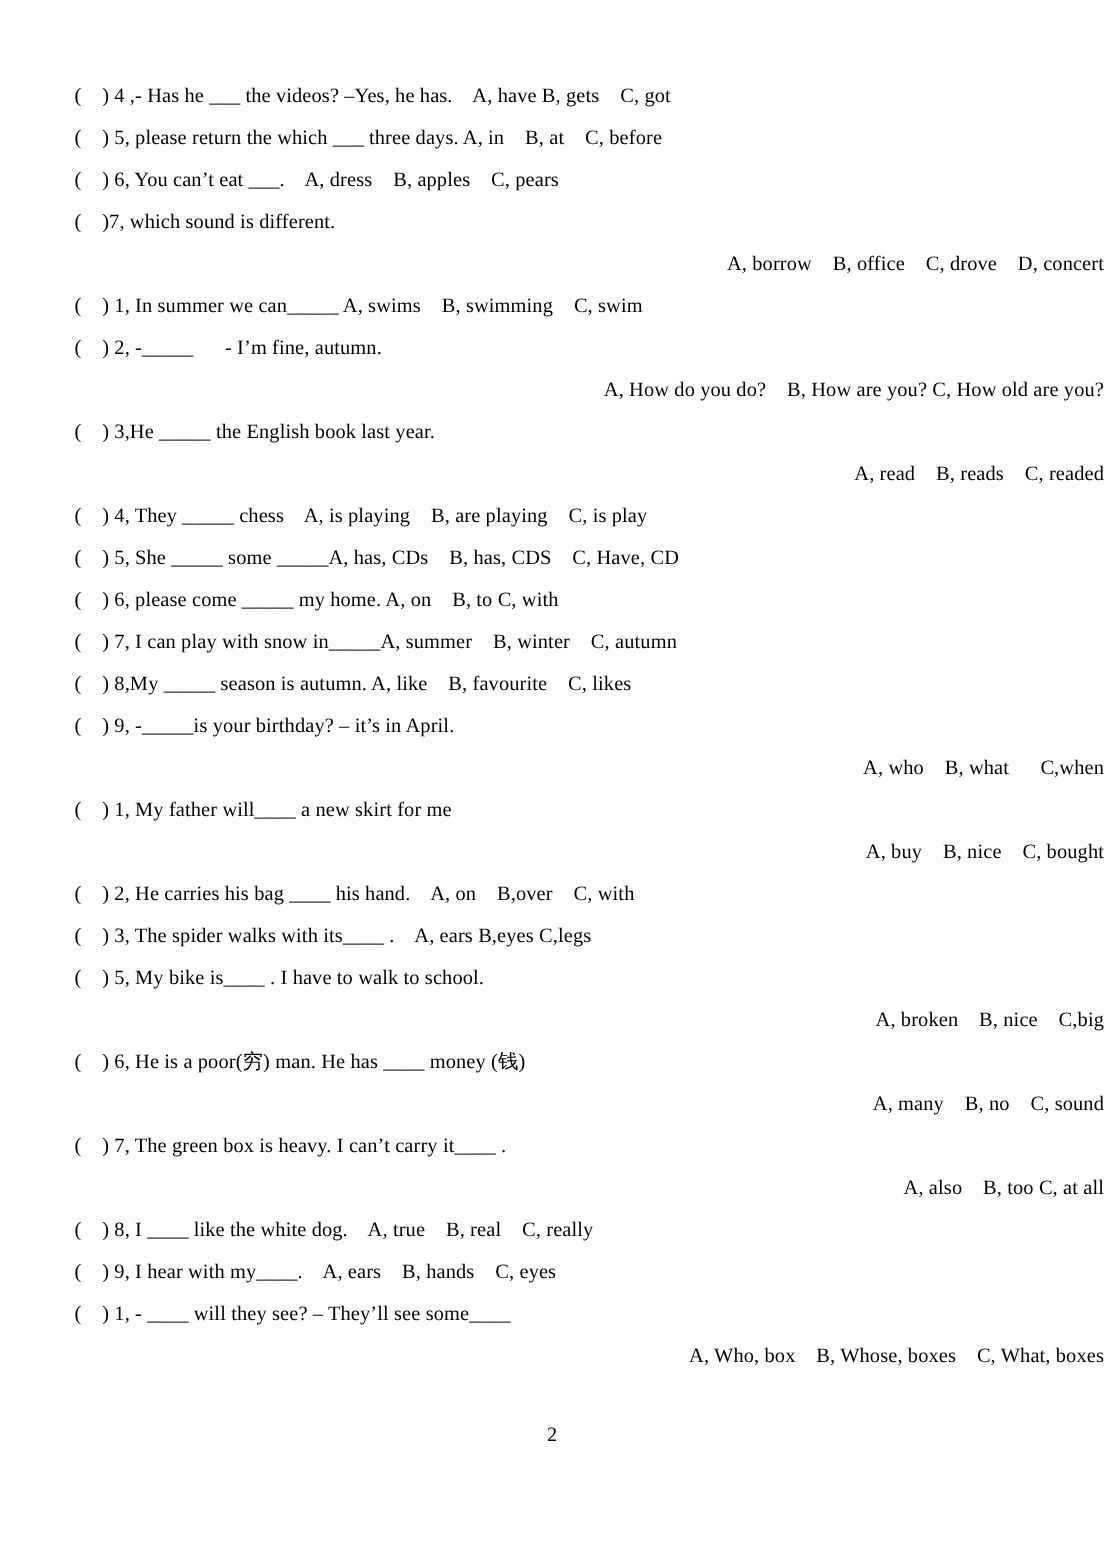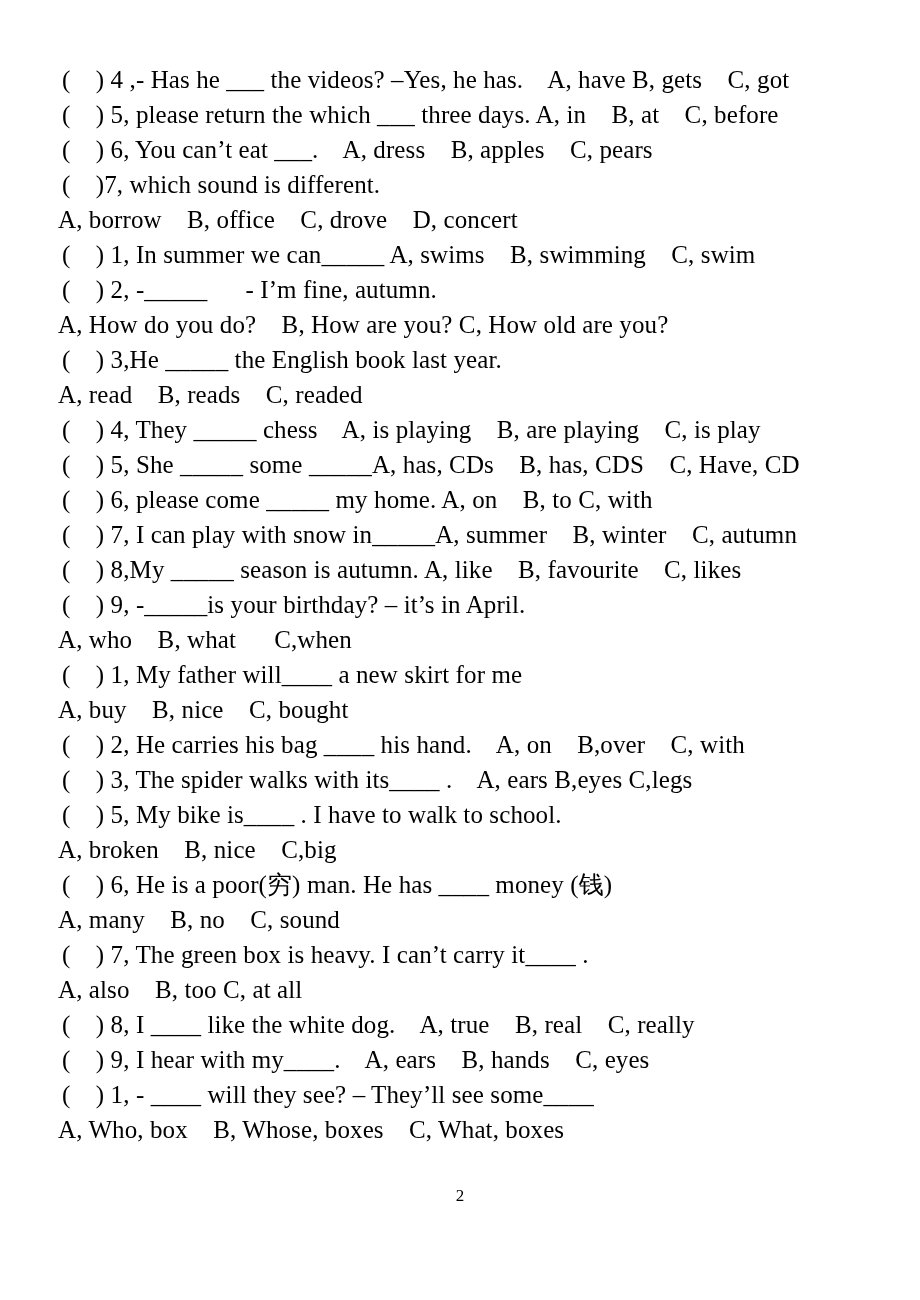--- a/index.html
+++ b/index.html
@@ -21,27 +21,28 @@
     width: 920px;
     height: 1300px;
     background: #ffffff;
     box-sizing: border-box;
     padding-top: 62px;
   }
   .line {
     position: relative;
     height: 35px;
     line-height: 35px;
-    font-size: 25px;
+    font-size: 17px;
     white-space: pre;
     letter-spacing: 0.1px;
     padding-left: 62px;
   }
   .line.indent {
     padding-left: 58px;
+    text-align: right;
   }
   .pagenum {
     position: absolute;
     left: 0;
     right: 0;
     top: 1186px;
     text-align: center;
     font-size: 17px;
     font-family: "Liberation Serif", "DejaVu Serif", serif;
   }

